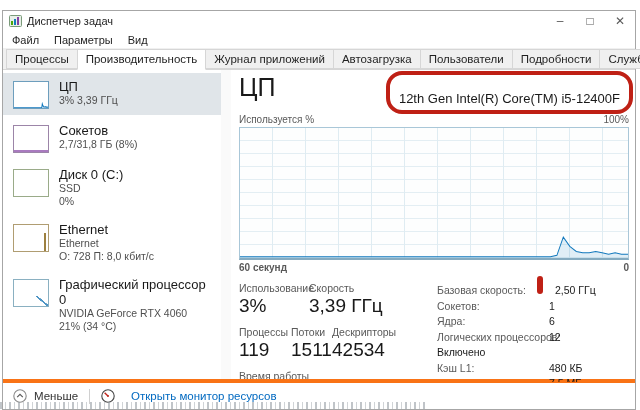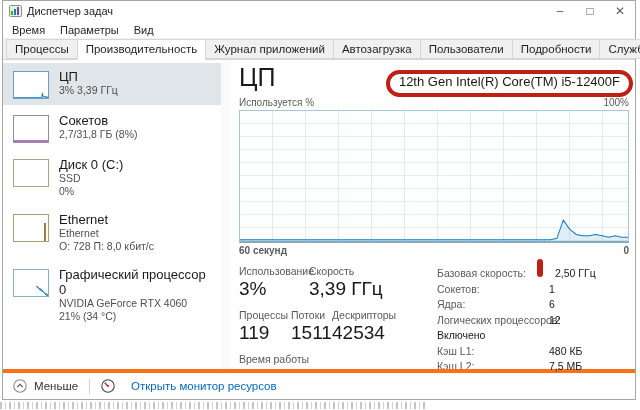--- a/index.html
+++ b/index.html
@@ -1,17 +1,17 @@
 <!DOCTYPE html>
 <html><head>
 <meta charset="utf-8">
 <style>
   html,body{margin:0;padding:0;width:640px;height:410px;background:#ffffff;overflow:hidden;
     font-family:"Liberation Sans", sans-serif;}
-  .window{position:absolute;left:2px;top:0;width:634px;height:400px;box-sizing:border-box;
+  .window{position:absolute;left:2px;top:10px;width:634px;height:400px;box-sizing:border-box;
     border:1px solid #a6a6a6;background:#fff;}
   
   .titlebar{height:20px;display:flex;align-items:center;padding-left:6px;font-size:11px;color:#1f1f1f;}
   .app-icon{width:13px;height:12px;margin-right:5px;flex:none;}
   .controls{margin-left:auto;display:flex;height:100%;}
   .ctrl{width:30px;display:flex;align-items:center;justify-content:center;font-size:12px;color:#5a5a5a;cursor:default;}
   
   .menubar{height:17px;display:flex;gap:15px;padding-left:9px;font-size:11px;color:#1f1f1f;align-items:center;}
   
   .tabbar{height:21px;background:#f0f0f0;border-bottom:1px solid #d6d6d6;display:flex;align-items:flex-end;padding-left:3px;}
@@ -25,21 +25,21 @@
   .side-item{display:flex;gap:10px;padding:6px 6px 6px 10px;margin-bottom:2px;align-items:flex-start;}
   .side-item.selected{background:#e0e5e9;}
   .mini{width:34px;height:26px;border:1px solid #999;background:#fff;position:relative;flex:none;margin-top:2px;overflow:hidden;}
   .mini svg{position:absolute;left:0;top:0;width:100%;height:100%;}
   .side-title{font-size:13px;color:#191919;line-height:15px;}
   .side-sub{font-size:10.5px;color:#4f4f4f;line-height:13px;}
   
   .main{flex:1;position:relative;padding:1px 6px 0 8px;min-width:0;}
   .main-header{display:flex;justify-content:space-between;align-items:flex-start;}
   .cpu-title{font-size:25px;font-weight:300;color:#191919;line-height:30px;margin-top:1px;}
-  .cpu-name-wrap{position:relative;padding:2px 13px 7px;margin-right:-4px;margin-top:9px;}
+  .cpu-name-wrap{position:relative;padding:18px 13px 7px;margin-right:-4px;margin-top:0;}
   .cpu-name{font-size:13px;color:#191919;white-space:nowrap;position:relative;z-index:1;}
   .red-oval{position:absolute;inset:0;border:4px solid #bf2015;border-radius:16px;pointer-events:none;}
   .chart-toplabels{display:flex;justify-content:space-between;font-size:10px;color:#595959;margin-top:0px;}
   .chart{position:relative;height:130px;margin-top:2px;border:1px solid #a9c7d8;border-bottom:2px solid #85abc0;
     background:
       repeating-linear-gradient(to right, transparent 0 32px, #dfecf2 32px 33px),
       repeating-linear-gradient(to bottom, transparent 0 12px, #e3eef3 12px 13px),
       #fdfefe;}
   .chart svg{position:absolute;left:0;top:0;width:100%;height:100%;}
   .chart-botlabels{display:flex;justify-content:space-between;font-size:10px;color:#595959;margin-top:2px;font-weight:bold;}
@@ -79,21 +79,21 @@
     </svg>
     <span>Диспетчер задач</span>
     <div class="controls">
       <div class="ctrl">–</div>
       <div class="ctrl">□</div>
       <div class="ctrl">✕</div>
     </div>
   </div>
 
   <div class="menubar">
-    <span>Время</span>
+    <span>Файл</span>
     <span>Параметры</span>
     <span>Вид</span>
   </div>
 
   <div class="tabbar">
     <div class="tab">Процессы</div>
     <div class="tab active">Производительность</div>
     <div class="tab">Журнал приложений</div>
     <div class="tab">Автозагрузка</div>
     <div class="tab">Пользователи</div>

